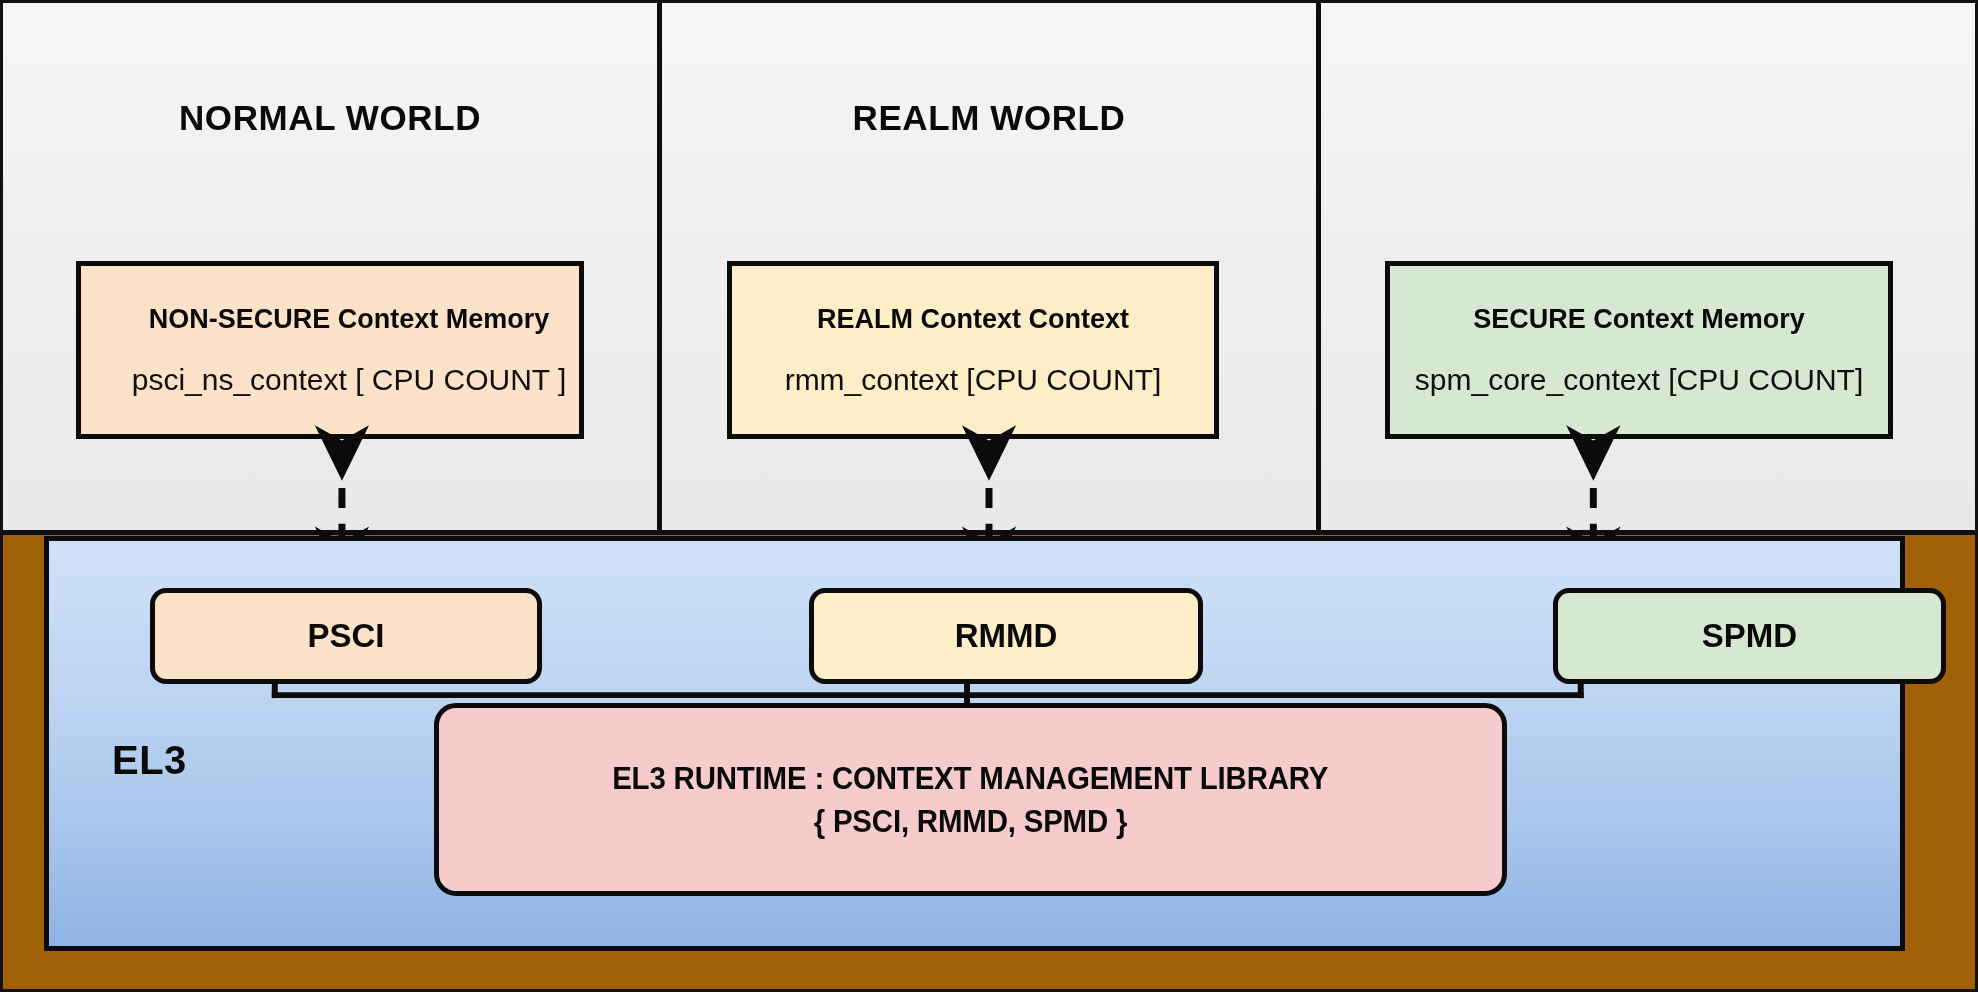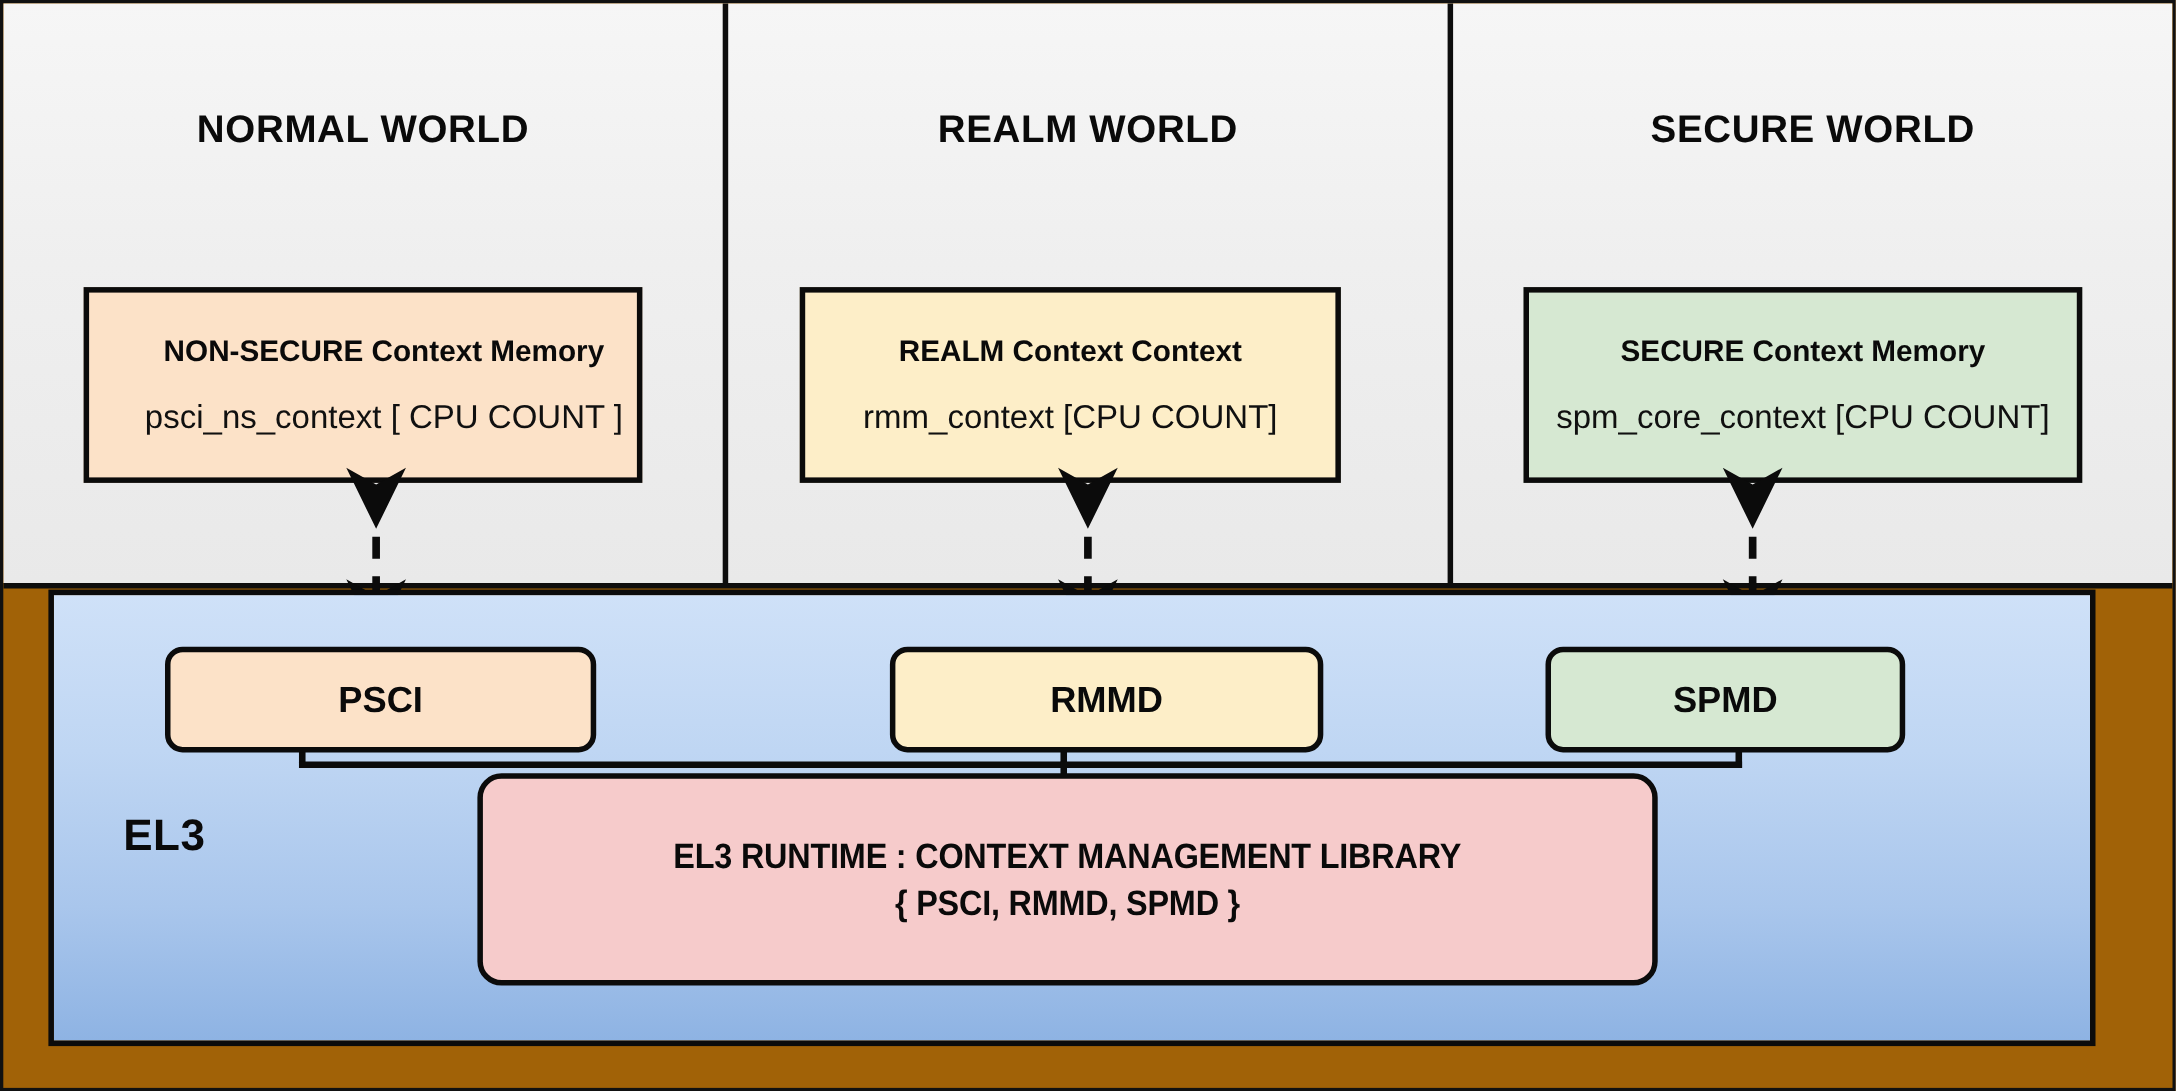--- a/index.html
+++ b/index.html
@@ -112,21 +112,21 @@
     display: flex;
     align-items: center;
     justify-content: center;
     font-size: 33px;
     font-weight: bold;
     color: #0a0a0a;
     margin-top: 32px;
   }
   .disp-psci { left: 101px;  width: 392px; background: #fce2c8; }
   .disp-rmmd { left: 760px;  width: 394px; background: #fdeec8; }
-  .disp-spmd { left: 1356px; width: 327px; background: #d6e8d2; }
+  .disp-spmd { left: 1504px; width: 393px; background: #d6e8d2; }
 
   
   .runtime-box {
     position: absolute;
     left: 385px;
     top: 162px;
     width: 1073px;
     height: 193px;
     background: #f6cbcb;
     border: 5px solid #0b0b0b;
@@ -174,21 +174,20 @@
 
     <div class="world-col">
       <div class="world-title">REALM WORLD</div>
       <div class="ctx-box ctx-realm">
         <div class="ctx-title">REALM Context Context</div>
         <div class="ctx-sub">rmm_context [CPU COUNT]</div>
       </div>
     </div>
 
     <div class="world-col">
-      <div class="world-title">SECURE WORLD</div>
       <div class="ctx-box ctx-sec">
         <div class="ctx-title">SECURE Context Memory</div>
         <div class="ctx-sub">spm_core_context  [CPU COUNT]</div>
       </div>
     </div>
   </div>
 
   <svg class="connector-svg" viewBox="0 0 1978 992" xmlns="http://www.w3.org/2000/svg">
     <defs>
       <marker id="ah" markerWidth="9" markerHeight="9" refX="4.3" refY="4.5" orient="auto" markerUnits="strokeWidth">

